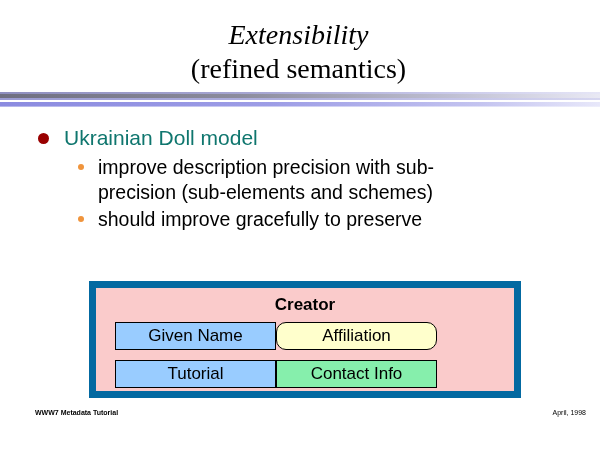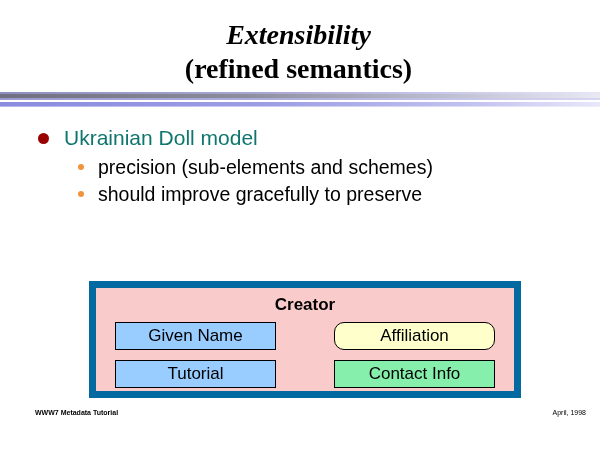--- a/index.html
+++ b/index.html
@@ -26,21 +26,20 @@
     box-sizing: border-box;
   }
 
   
   #title-block {
     position: absolute;
     left: 0;
     top: 18px;
     width: 597px;
     text-align: center;
-    font-weight: bold;
   }
   .title-line {
     font-family: "Liberation Serif", "DejaVu Serif", serif;
     font-size: 28px;
     line-height: 34px;
     color: #000000;
     white-space: nowrap;
   }
   .title-line.italic { font-style: italic; }
 
@@ -136,23 +135,21 @@
   }
   #diagram-grid {
     position: absolute;
     left: 0; top: 34px;
     width: 100%;
     box-sizing: border-box;
     padding: 0 19px;
   }
   .diag-row {
     display: flex;
-    justify-content: space-between;
     margin-bottom: 10px;
-    gap: 20px;
   }
   .diag-cell {
     width: 161px;
     height: 28px;
     border: 1px solid #000000;
     box-sizing: border-box;
     text-align: center;
     font-size: 17px;
     line-height: 26px;
     color: #000000;
@@ -203,20 +200,21 @@
 
   <div id="bullets">
 
     <div class="lvl1">
       <span class="disc"></span>
       <span class="txt">Ukrainian Doll model</span>
     </div>
 
     <div class="lvl2">
       <span class="disc"></span>
+      <span class="txt">improve description precision with sub-</span>
       <span class="txt">precision (sub-elements and schemes)</span>
     </div>
 
     <div class="lvl2">
       <span class="disc"></span>
       <span class="txt">should improve gracefully to preserve</span>
     </div>
 
   </div>
 

